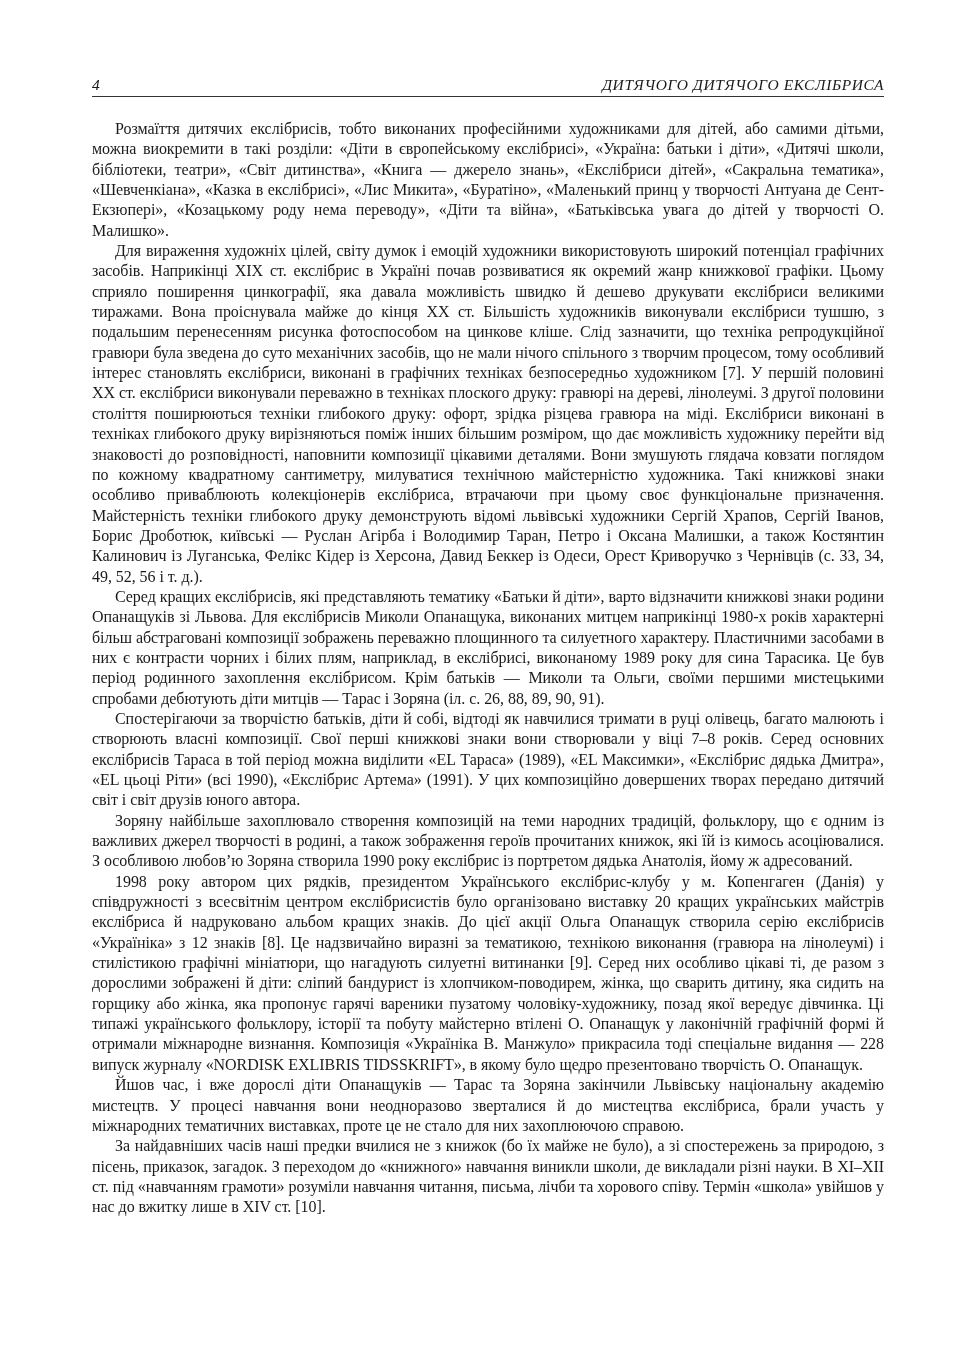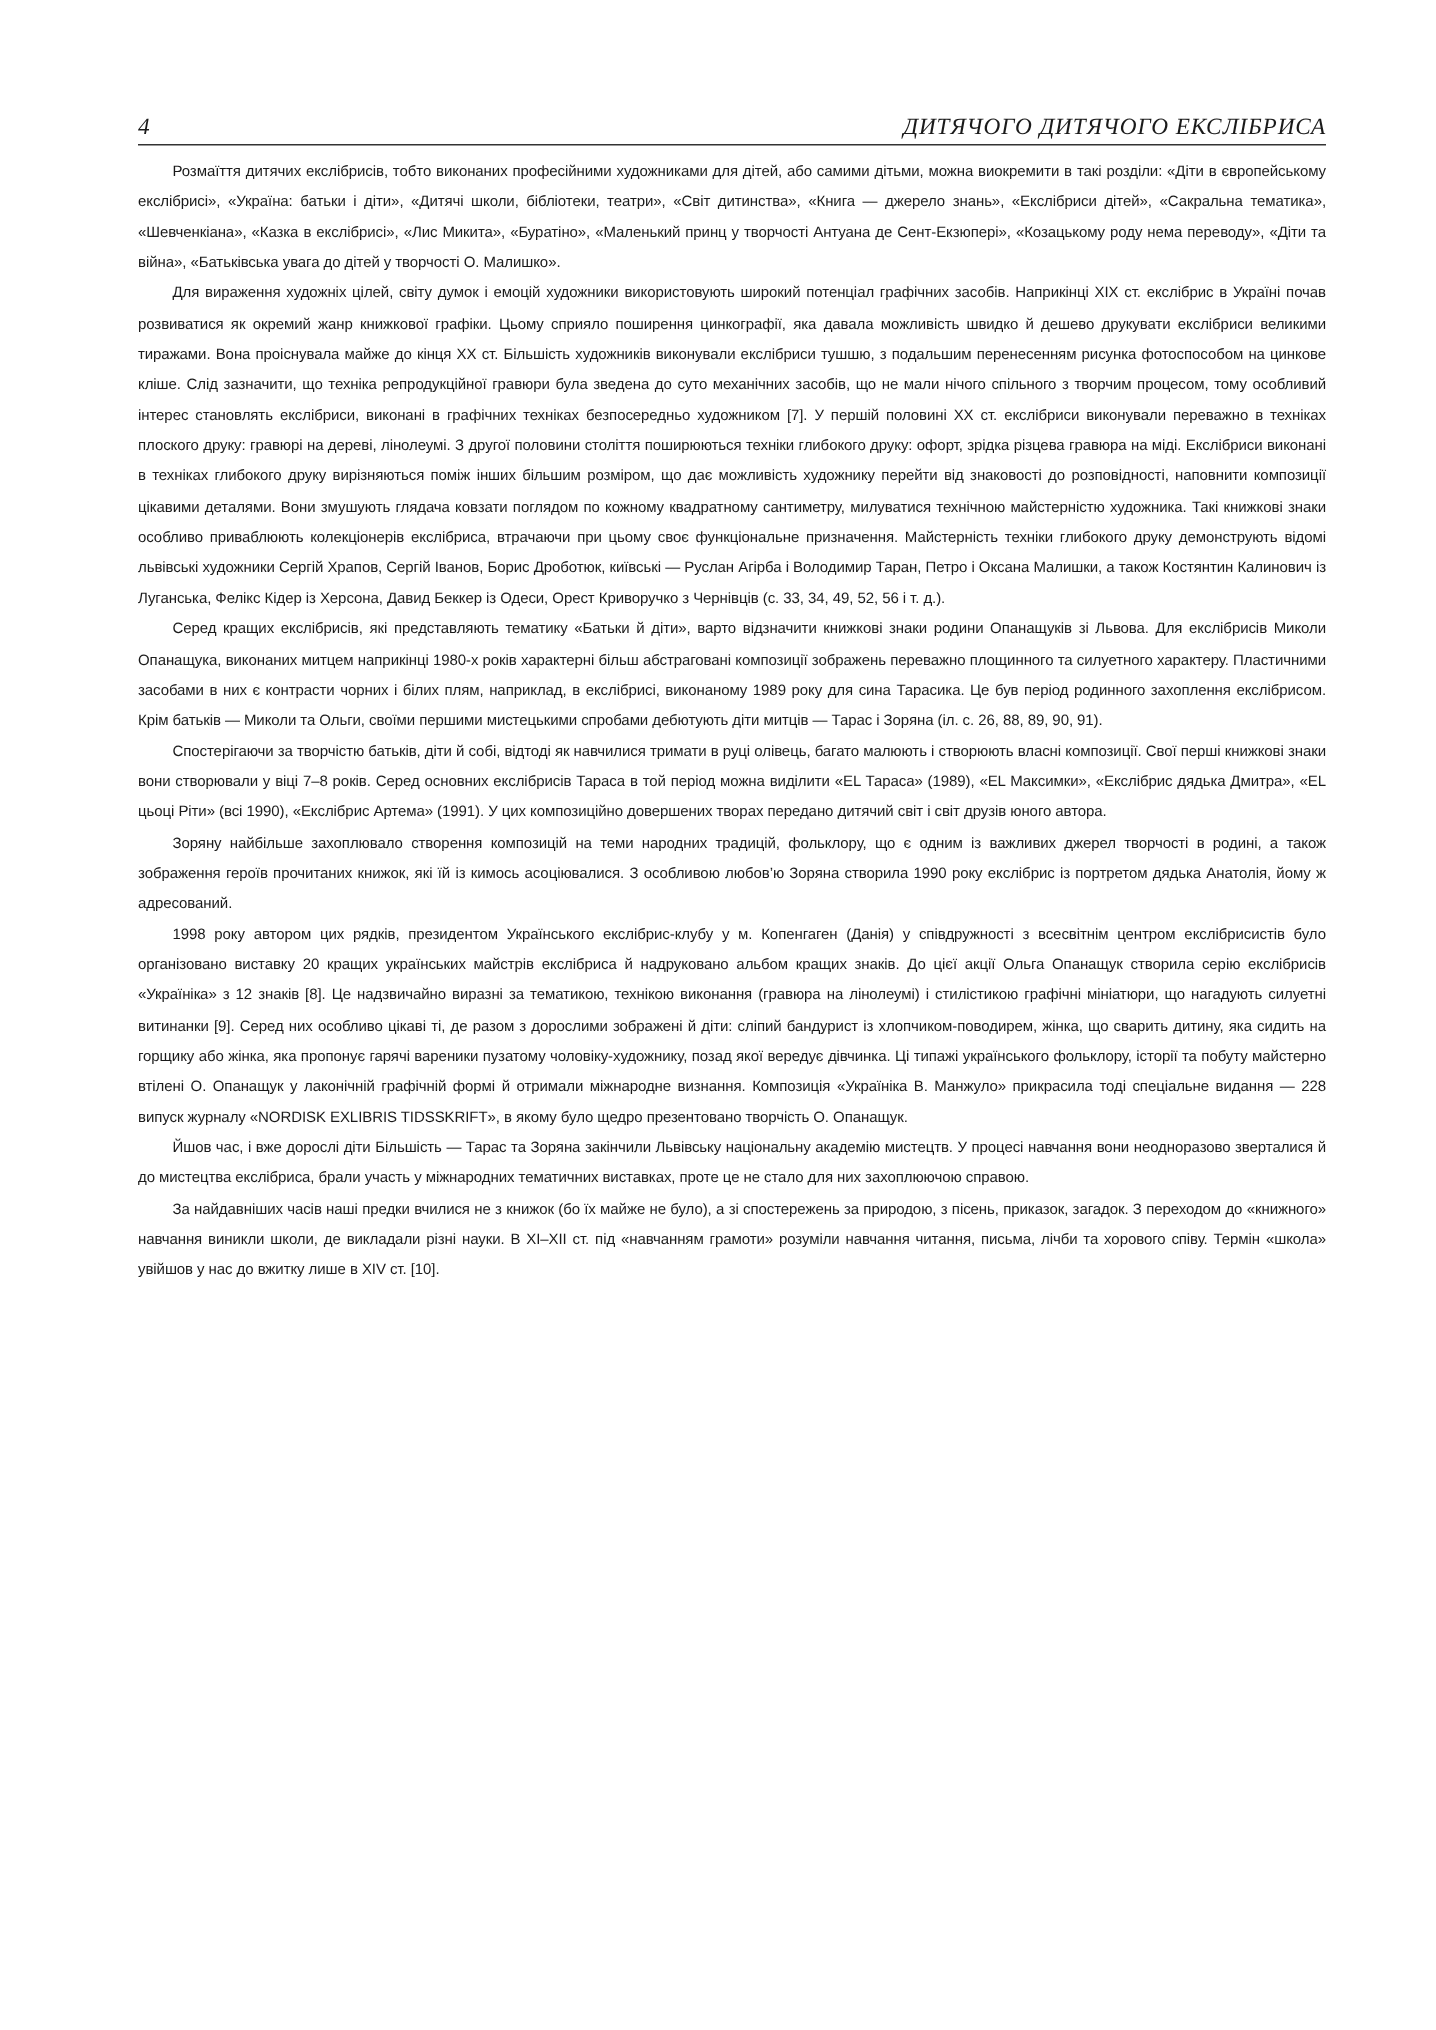--- a/index.html
+++ b/index.html
@@ -2,35 +2,35 @@
 <html><head>
 <meta charset="utf-8">
 <style>
   html, body { margin: 0; padding: 0; background: #ffffff; }
   body { width: 957px; height: 1353px; position: relative; overflow: hidden; }
   .page { position: absolute; left: 92px; top: 72px; width: 792px; color: #1a1a1a; }
   .running-head { display: flex; justify-content: space-between; align-items: flex-end;
     font-family: "Liberation Serif", serif; font-style: italic; font-size: 15.5px; height: 22px;
     border-bottom: 1.3px solid #333; padding-bottom: 2px; }
   .running-head .title { letter-spacing: 0.6px; }
-  .body-text { margin-top: 8px; font-family: Liberation Sans, sans-serif; font-size: 10px;
+  .body-text { margin-top: 22px; font-family: Liberation Serif, serif; font-size: 16px;
     line-height: 20.35px; text-align: justify; letter-spacing: -0.05px; }
   .body-text p { margin: 0; text-indent: 23px; }
 </style>
 </head>
 <body>
 
 <div class="page">
   <div class="running-head">
     <span class="num">4</span>
     <span class="title">ДИТЯЧОГО ДИТЯЧОГО ЕКСЛІБРИСА</span>
   </div>
   <div class="body-text">
     <p>Розмаїття дитячих екслібрисів, тобто виконаних професійними художниками для дітей, або самими дітьми, можна виокремити в такі розділи: «Діти в європейському екслібрисі», «Україна: батьки і діти», «Дитячі школи, бібліотеки, театри», «Світ дитинства», «Книга — джерело знань», «Екслібриси дітей», «Сакральна тематика», «Шевченкіана», «Казка в екслібрисі», «Лис Микита», «Буратіно», «Маленький принц у творчості Антуана де Сент-Екзюпері», «Козацькому роду нема переводу», «Діти та війна», «Батьківська увага до дітей у творчості О. Малишко».</p>
     <p>Для вираження художніх цілей, світу думок і емоцій художники використовують широкий потенціал графічних засобів. Наприкінці XIX ст. екслібрис в Україні почав розвиватися як окремий жанр книжкової графіки. Цьому сприяло поширення цинкографії, яка давала можливість швидко й дешево друкувати екслібриси великими тиражами. Вона проіснувала майже до кінця XX ст. Більшість художників виконували екслібриси тушшю, з подальшим перенесенням рисунка фотоспособом на цинкове кліше. Слід зазначити, що техніка репродукційної гравюри була зведена до суто механічних засобів, що не мали нічого спільного з творчим процесом, тому особливий інтерес становлять екслібриси, виконані в графічних техніках безпосередньо художником [7]. У першій половині XX ст. екслібриси виконували переважно в техніках плоского друку: гравюрі на дереві, лінолеумі. З другої половини століття поширюються техніки глибокого друку: офорт, зрідка різцева гравюра на міді. Екслібриси виконані в техніках глибокого друку вирізняються поміж інших більшим розміром, що дає можливість художнику перейти від знаковості до розповідності, наповнити композиції цікавими деталями. Вони змушують глядача ковзати поглядом по кожному квадратному сантиметру, милуватися технічною майстерністю художника. Такі книжкові знаки особливо приваблюють колекціонерів екслібриса, втрачаючи при цьому своє функціональне призначення. Майстерність техніки глибокого друку демонструють відомі львівські художники Сергій Храпов, Сергій Іванов, Борис Дроботюк, київські — Руслан Агірба і Володимир Таран, Петро і Оксана Малишки, а також Костянтин Калинович із Луганська, Фелікс Кідер із Херсона, Давид Беккер із Одеси, Орест Криворучко з Чернівців (с. 33, 34, 49, 52, 56 і т. д.).</p>
     <p>Серед кращих екслібрисів, які представляють тематику «Батьки й діти», варто відзначити книжкові знаки родини Опанащуків зі Львова. Для екслібрисів Миколи Опанащука, виконаних митцем наприкінці 1980-х років характерні більш абстраговані композиції зображень переважно площинного та силуетного характеру. Пластичними засобами в них є контрасти чорних і білих плям, наприклад, в екслібрисі, виконаному 1989 року для сина Тарасика. Це був період родинного захоплення екслібрисом. Крім батьків — Миколи та Ольги, своїми першими мистецькими спробами дебютують діти митців — Тарас і Зоряна (іл. с. 26, 88, 89, 90, 91).</p>
     <p>Спостерігаючи за творчістю батьків, діти й собі, відтоді як навчилися тримати в руці олівець, багато малюють і створюють власні композиції. Свої перші книжкові знаки вони створювали у віці 7–8 років. Серед основних екслібрисів Тараса в той період можна виділити «EL Тараса» (1989), «EL Максимки», «Екслібрис дядька Дмитра», «EL цьоці Ріти» (всі 1990), «Екслібрис Артема» (1991). У цих композиційно довершених творах передано дитячий світ і світ друзів юного автора.</p>
     <p>Зоряну найбільше захоплювало створення композицій на теми народних традицій, фольклору, що є одним із важливих джерел творчості в родині, а також зображення героїв прочитаних книжок, які їй із кимось асоціювалися. З особливою любов’ю Зоряна створила 1990 року екслібрис із портретом дядька Анатолія, йому ж адресований.</p>
     <p>1998 року автором цих рядків, президентом Українського екслібрис-клубу у м. Копенгаген (Данія) у співдружності з всесвітнім центром екслібрисистів було організовано виставку 20 кращих українських майстрів екслібриса й надруковано альбом кращих знаків. До цієї акції Ольга Опанащук створила серію екслібрисів «Українікa» з 12 знаків [8]. Це надзвичайно виразні за тематикою, технікою виконання (гравюра на лінолеумі) і стилістикою графічні мініатюри, що нагадують силуетні витинанки [9]. Серед них особливо цікаві ті, де разом з дорослими зображені й діти: сліпий бандурист із хлопчиком-поводирем, жінка, що сварить дитину, яка сидить на горщику або жінка, яка пропонує гарячі вареники пузатому чоловіку-художнику, позад якої вередує дівчинка. Ці типажі українського фольклору, історії та побуту майстерно втілені О. Опанащук у лаконічній графічній формі й отримали міжнародне визнання. Композиція «Українікa В. Манжуло» прикрасила тоді спеціальне видання — 228 випуск журналу «NORDISK EXLIBRIS TIDSSKRIFT», в якому було щедро презентовано творчість О. Опанащук.</p>
-    <p>Йшов час, і вже дорослі діти Більшість — Тарас та Зоряна закінчили Львівську національну академію мистецтв. У процесі навчання вони неодноразово зверталися й до мистецтва екслібриса, брали участь у міжнародних тематичних виставках, проте це не стало для них захоплюючою справою.</p>
+    <p>Йшов час, і вже дорослі діти Опанащуків — Тарас та Зоряна закінчили Львівську національну академію мистецтв. У процесі навчання вони неодноразово зверталися й до мистецтва екслібриса, брали участь у міжнародних тематичних виставках, проте це не стало для них захоплюючою справою.</p>
     <p>За найдавніших часів наші предки вчилися не з книжок (бо їх майже не було), а зі спостережень за природою, з пісень, приказок, загадок. З переходом до «книжного» навчання виникли школи, де викладали різні науки.  В XI–XII ст. під «навчанням грамоти»  розуміли навчання читання, письма, лічби та хорового співу. Термін «школа» увійшов у нас до вжитку лише в XIV ст. [10].</p>
   </div>
 </div>
 
 </body></html>

